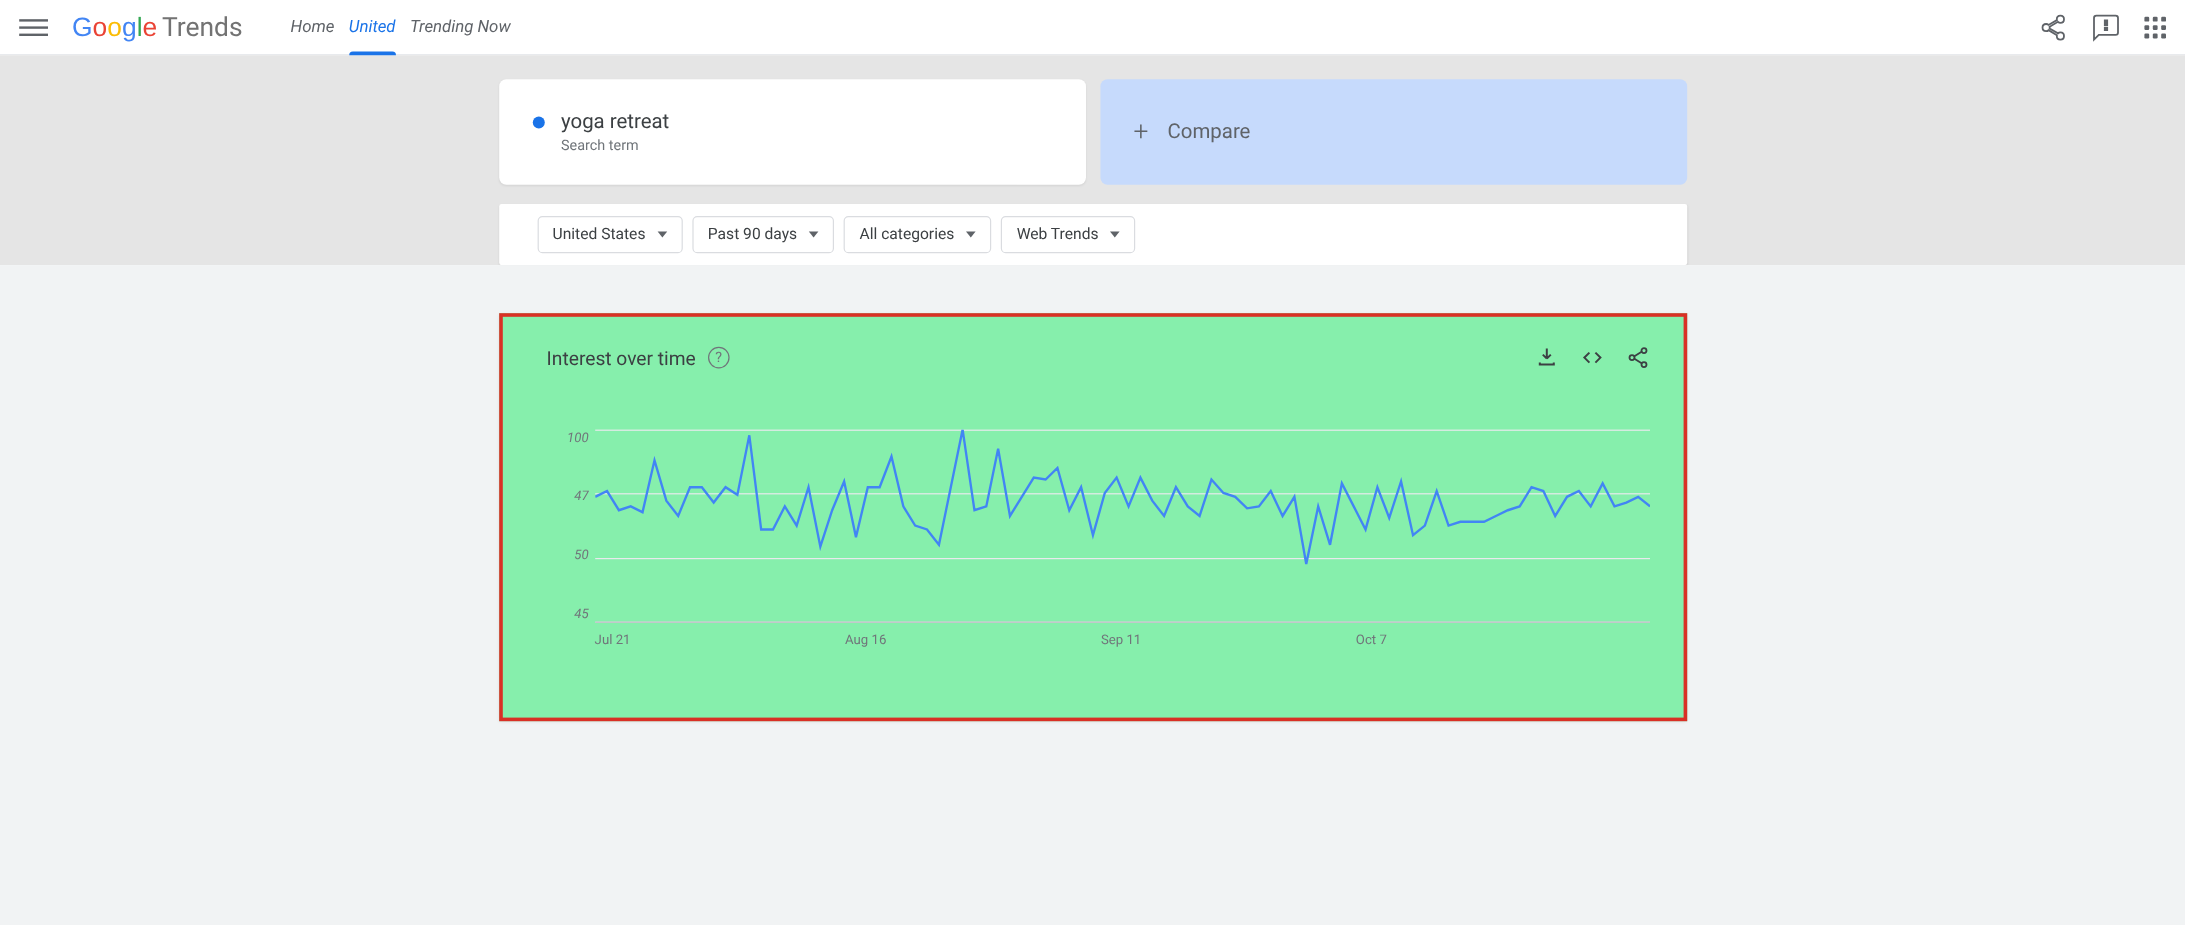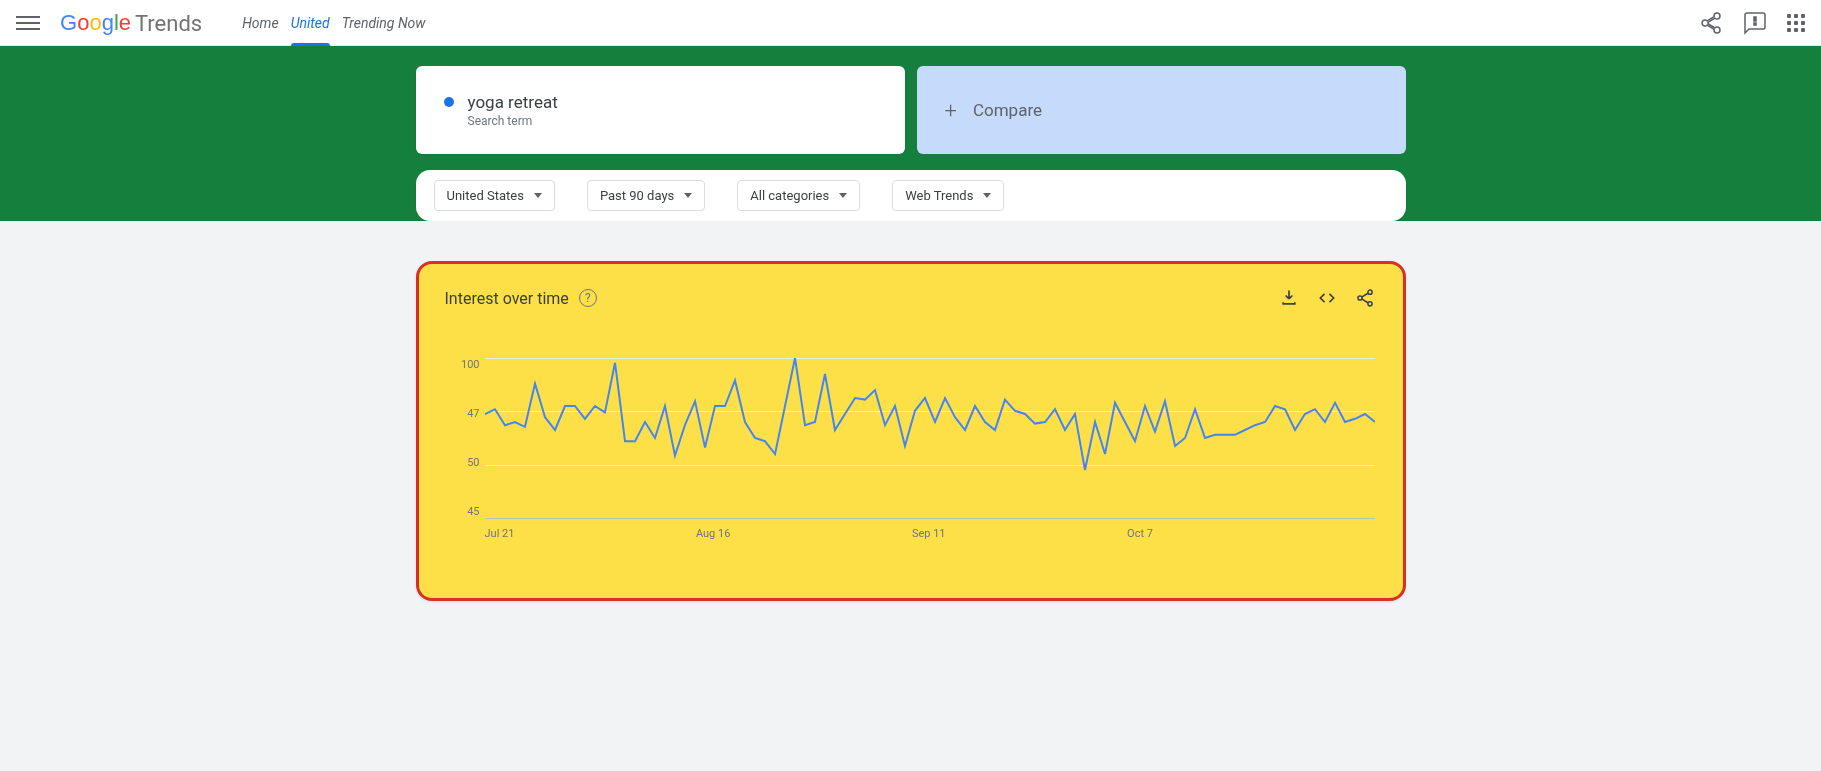--- a/index.html
+++ b/index.html
@@ -16,45 +16,45 @@
 .logo-trends { color: #737373; margin-left: 4px; font-weight: 400; }
 .nav { display: flex; gap: 12px; font-style: italic; }
 .nav-item { font-size: 14px; color: #5f6368; cursor: pointer; padding: 14px 0; position: relative; }
 .nav-item.active { color: #1a73e8; }
 .nav-item.active::after { content: ''; position: absolute; bottom: -1px; left: 0; right: 0; height: 3px; background: #1a73e8; border-radius: 3px 3px 0 0; }
 .header-right { margin-left: auto; display: flex; gap: 20px; align-items: center; }
 .header-icon { width: 24px; height: 24px; cursor: pointer; fill: #5f6368; }
 .apps-icon { display: grid; grid-template-columns: repeat(3, 4px); grid-template-rows: repeat(3, 4px); gap: 3px; cursor: pointer; }
 .apps-icon div { background: #5f6368; border-radius: 1px; }
 
-.search-section { background: #15803d; padding: 20px 0 0 0; }
+.search-section { background: #e5e5e5; padding: 20px 0 0 0; }
 .content-wrap { max-width: 990px; margin: 0 auto; }
 .search-row { display: flex; gap: 12px; margin-bottom: 16px; }
 .search-term-box { flex: 1; background: #fff; border-radius: 6px; padding: 26px 28px; box-shadow: 0 1px 2px rgba(0,0,0,0.08); cursor: pointer; }
 .term-line { display: flex; align-items: center; gap: 14px; }
 .term-dot { width: 10px; height: 10px; border-radius: 50%; background: #1a73e8; }
 .term-text { font-size: 17px; color: #3c4043; }
 .term-sub { font-size: 12px; color: #70757a; margin-left: 24px; margin-top: 2px; }
 .compare-box { flex: 1; background: #c6dafc; border-radius: 6px; display: flex; align-items: center; padding: 0 28px; cursor: pointer; }
 .plus-icon { font-size: 22px; color: #5f6368; margin-right: 16px; font-weight: 300; }
 .compare-text { font-size: 17px; color: #5f6368; }
 
-.filters-bar { background: #fff; border-radius: 14px; padding: 10px 18px; display: flex; gap: 32px; box-shadow: 0 1px 2px rgba(0,0,0,0.08); margin-bottom: 0; }
+.filters-bar { background: #fff; border-radius: 2px; padding: 10px 32px; display: flex; gap: 8px; box-shadow: 0 1px 2px rgba(0,0,0,0.08); margin-bottom: 0; }
 .filter-chip { border: 1px solid #dadce0; border-radius: 4px; padding: 7px 12px; font-size: 13px; color: #3c4043; display: flex; align-items: center; gap: 10px; cursor: pointer; }
 .chev { width: 0; height: 0; border-left: 4px solid transparent; border-right: 4px solid transparent; border-top: 5px solid #5f6368; }
 
 .page-body { background: #f1f3f4; padding-top: 40px; min-height: 600px; }
-.chart-card { background: #fde047; border-radius: 16px; padding: 24px 28px 40px 26px; border: 3px solid #d93025; box-shadow: 0 1px 3px rgba(0,0,0,0.1); }
+.chart-card { background: #86efac; border-radius: 0; padding: 24px 28px 40px 37px; border: 3px solid #d93025; box-shadow: 0 1px 3px rgba(0,0,0,0.1); }
 .chart-header { display: flex; align-items: center; margin-bottom: 50px; }
 .chart-title { font-size: 16px; color: #3c4043; }
 .help-icon { width: 18px; height: 18px; margin-left: 10px; border: 1.5px solid #70757a; border-radius: 50%; display: flex; align-items: center; justify-content: center; font-size: 12px; color: #70757a; cursor: pointer; }
 .chart-actions { margin-left: auto; display: flex; gap: 18px; }
 .action-icon { width: 20px; height: 20px; cursor: pointer; fill: #3c4043; }
 .chart-area { position: relative; height: 200px; margin-left: 40px; }
-.y-labels { position: absolute; left: -35px; top: 0; height: 160px; display: flex; flex-direction: column; justify-content: space-between; font-size: 11px; color: #70757a; text-align: right; width: 30px; }
+.y-labels { position: absolute; left: -35px; top: 0; height: 160px; display: flex; flex-direction: column; justify-content: space-between; font-size: 11px; color: #70757a; text-align: right; width: 30px; font-style: italic; }
 .grid-lines { position: absolute; top: 0; left: 0; right: 0; height: 160px; }
 .grid-line { position: absolute; left: 0; right: 0; height: 1px; background: #e8eaed; }
 .x-labels { display: flex; justify-content: space-between; font-size: 11px; color: #70757a; margin-top: 8px; padding: 0 0; }
 .x-axis { height: 1px; background: #bdc1c6; margin-top: 0; }
 svg.line-chart { position: absolute; top: 0; left: 0; width: 100%; height: 160px; }
 </style>
 </head>
 <body>
 
 <div class="header">

